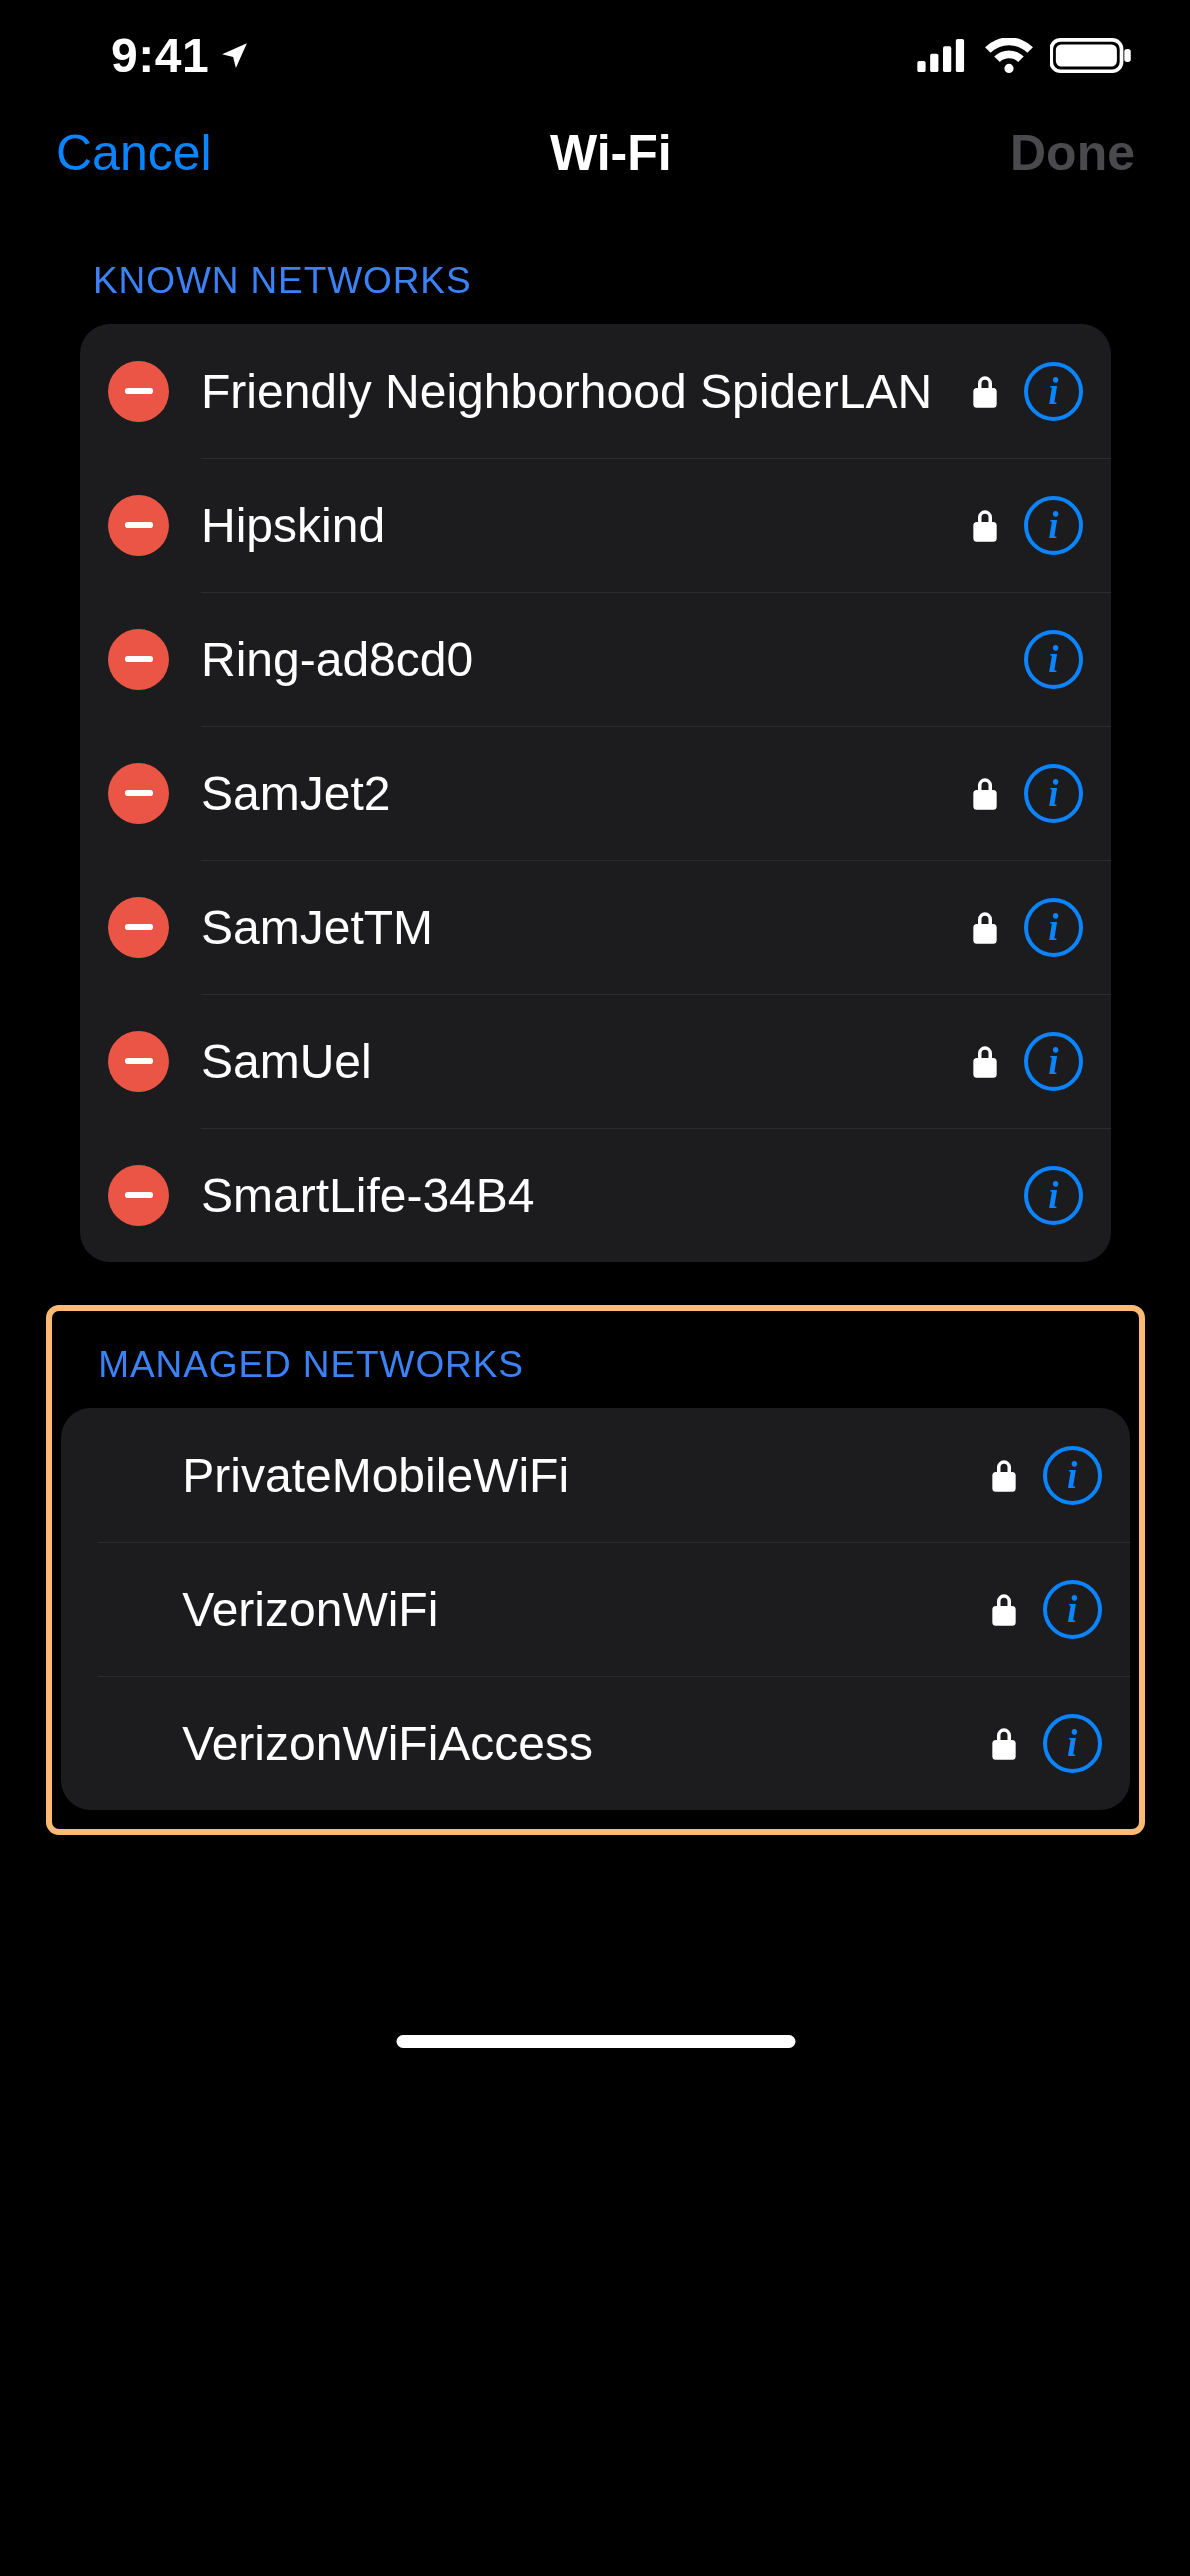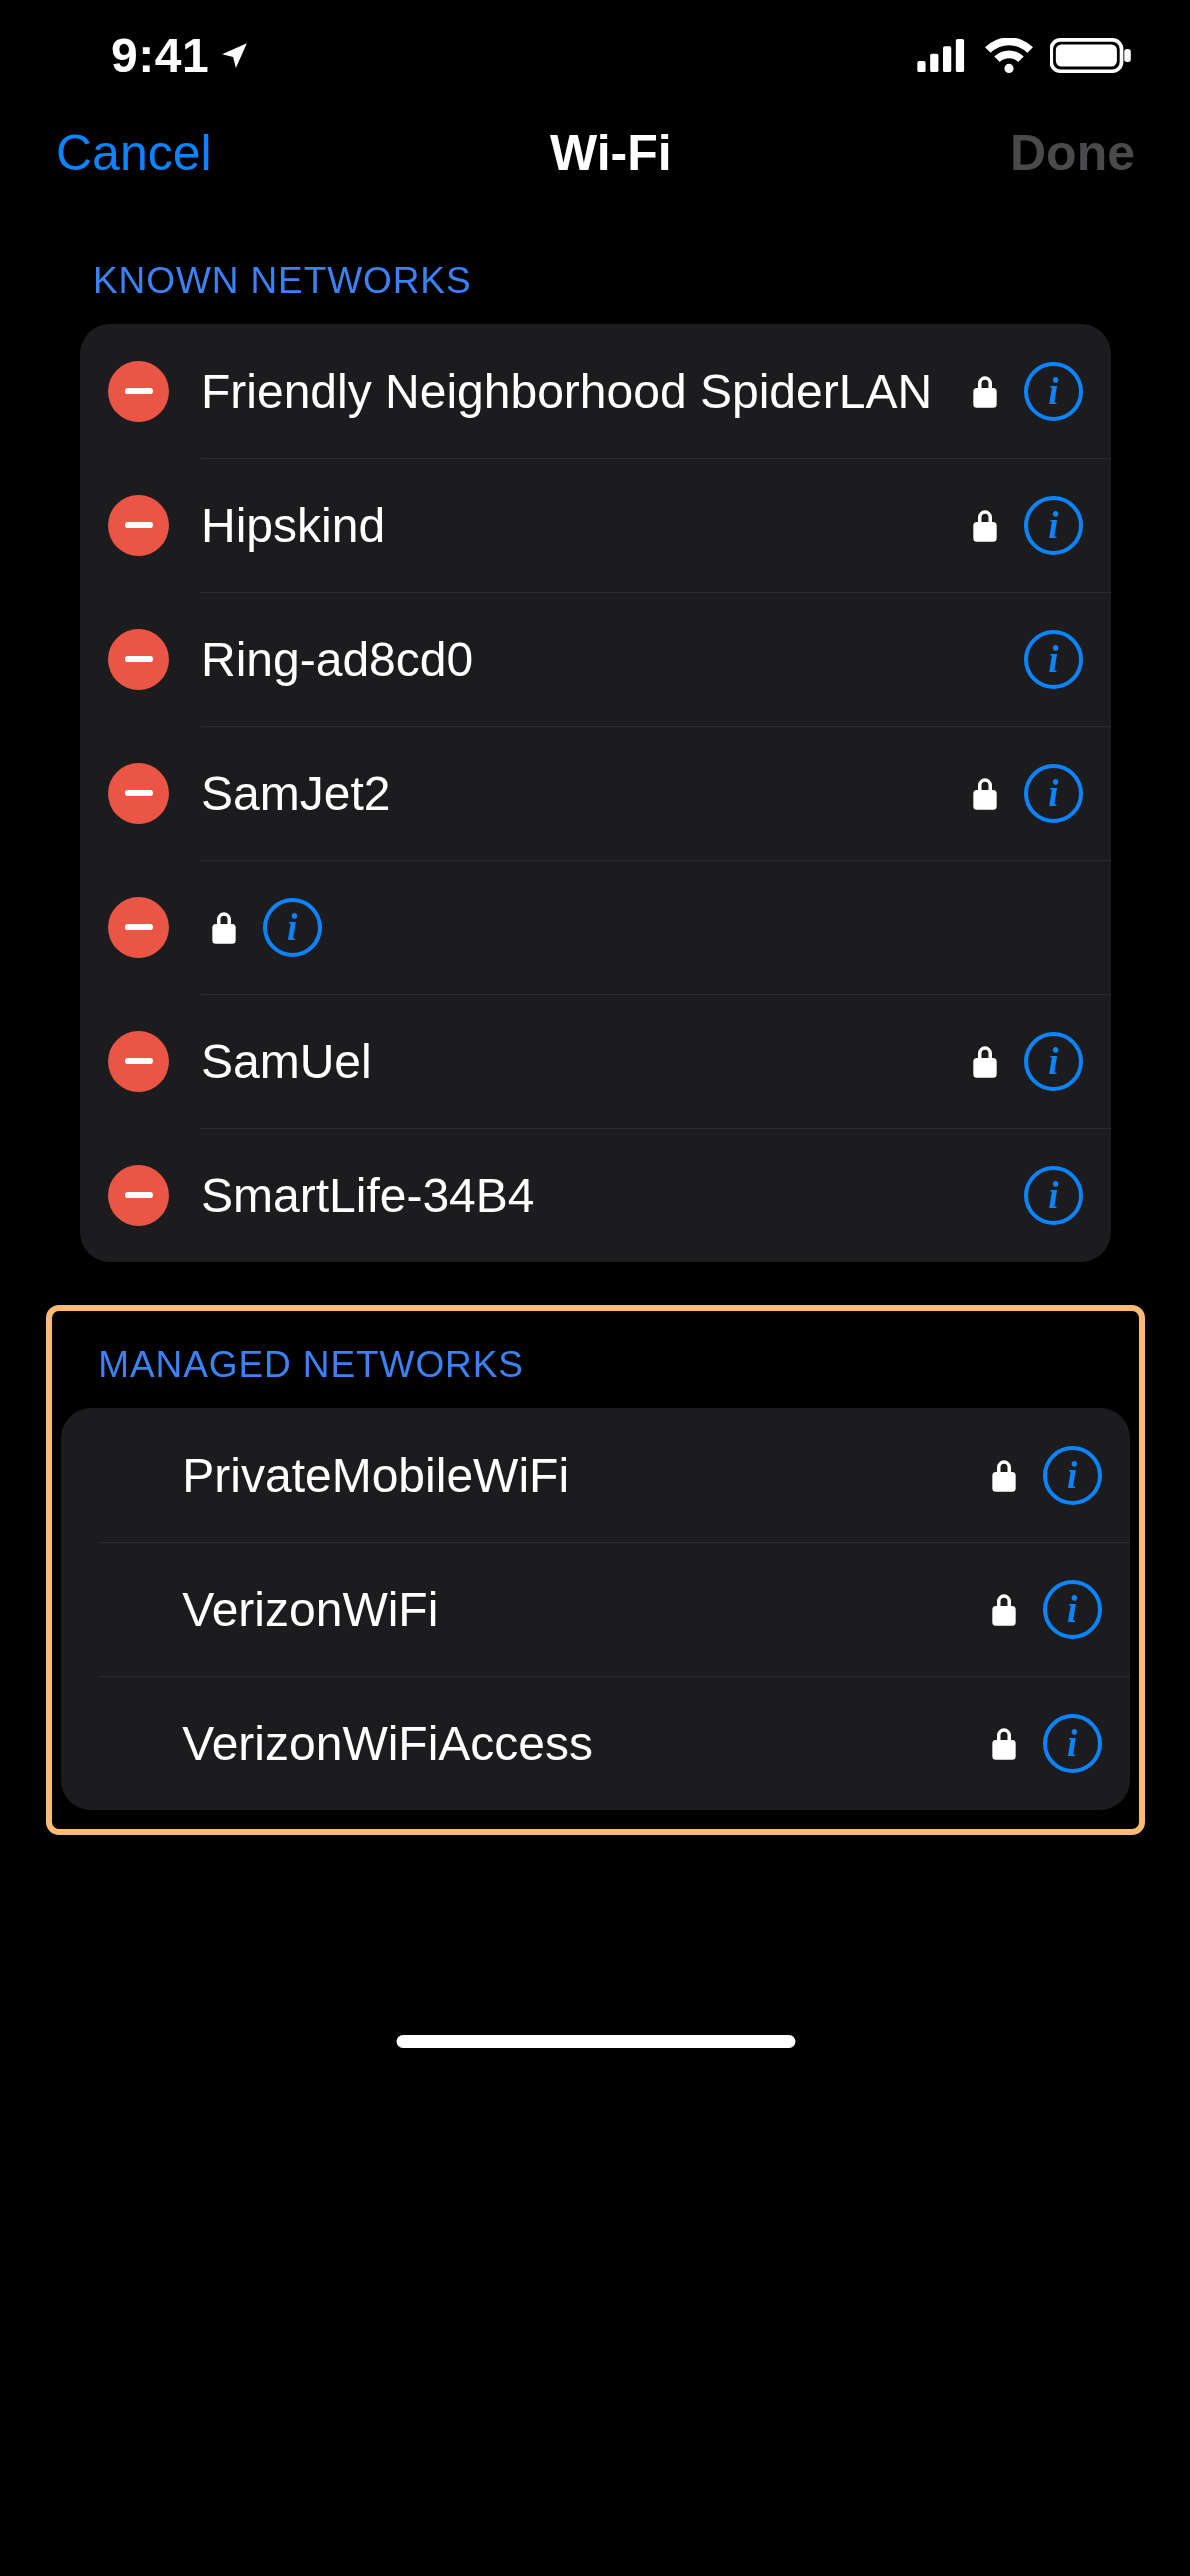--- a/index.html
+++ b/index.html
@@ -136,20 +136,21 @@
             <path d="M6 12V8a6 6 0 1112 0v4h1a3 3 0 013 3v11a3 3 0 01-3 3H5a3 3 0 01-3-3V15a3 3 0 013-3h1zm3 0h6V8a3 3 0 10-6 0v4z"></path>
           </svg>
         </div>
       <div class="info-btn">i</div>
     </div>
 
     <div class="row">
       <div class="delete-btn">
           <div class="minus"></div>
         </div>
+      <div class="net-name">SamJetTM</div>
       <div class="lock-slot">
           <svg width="28" height="35" viewBox="0 0 24 30" fill="#fff">
             <path d="M6 12V8a6 6 0 1112 0v4h1a3 3 0 013 3v11a3 3 0 01-3 3H5a3 3 0 01-3-3V15a3 3 0 013-3h1zm3 0h6V8a3 3 0 10-6 0v4z"></path>
           </svg>
         </div>
       <div class="info-btn">i</div>
     </div>
 
     <div class="row">
       <div class="delete-btn">

